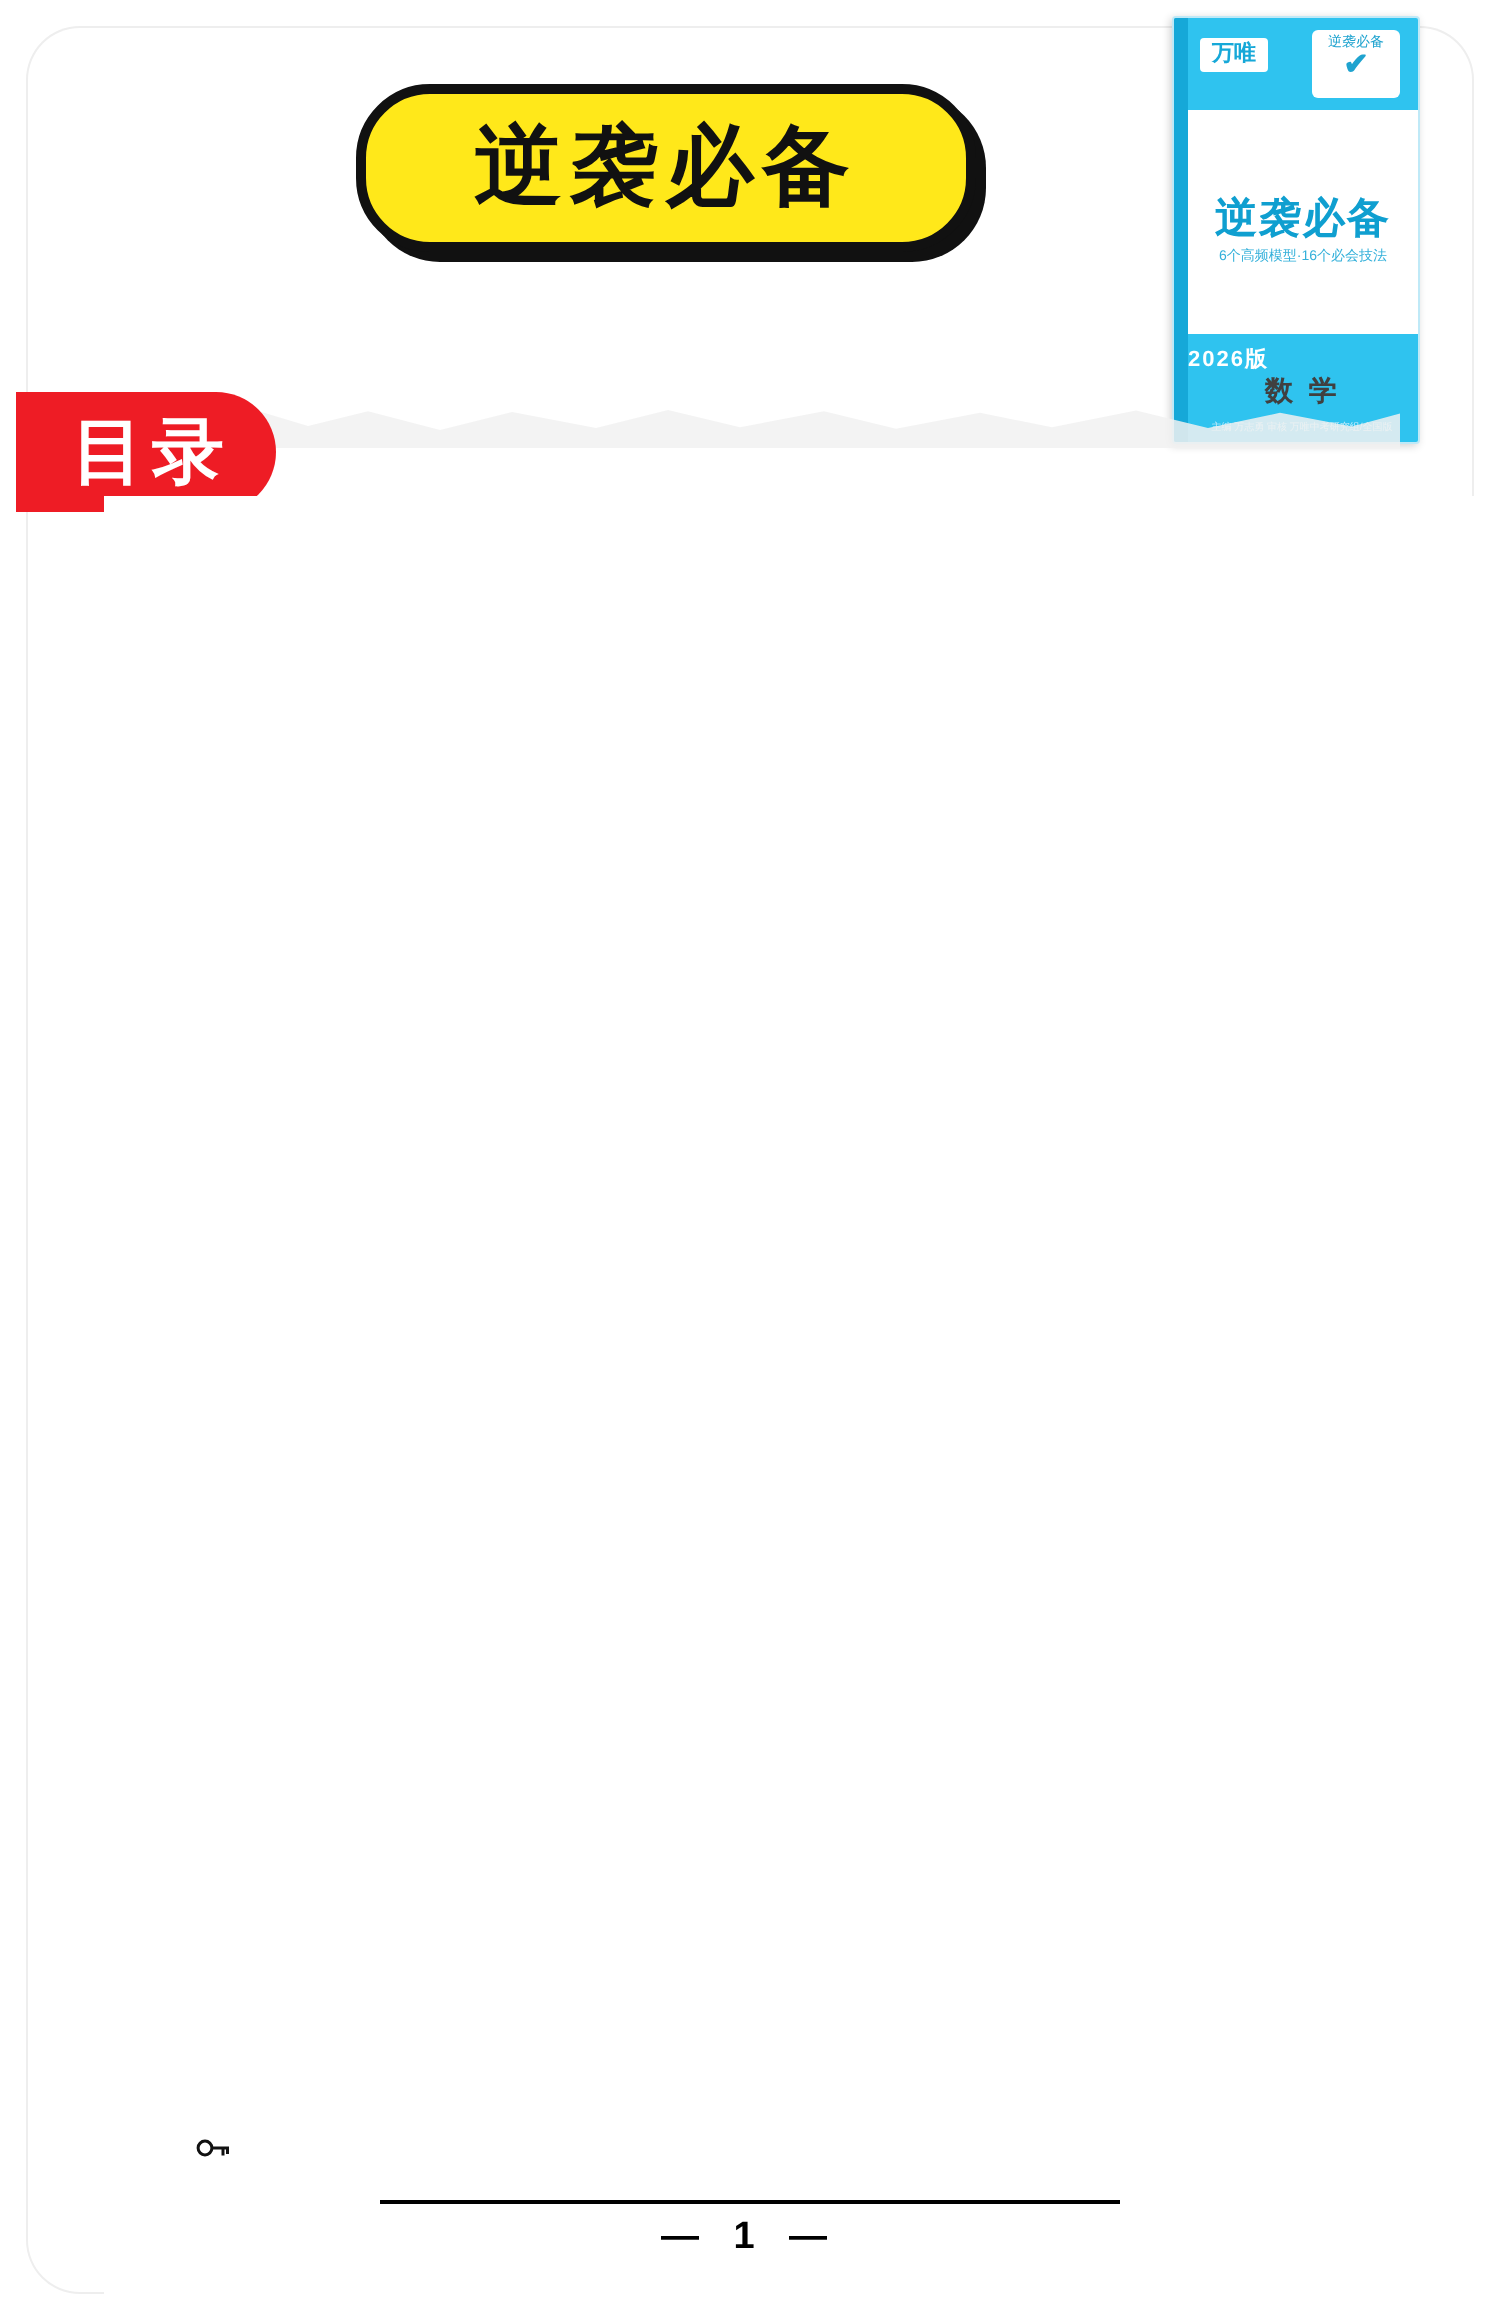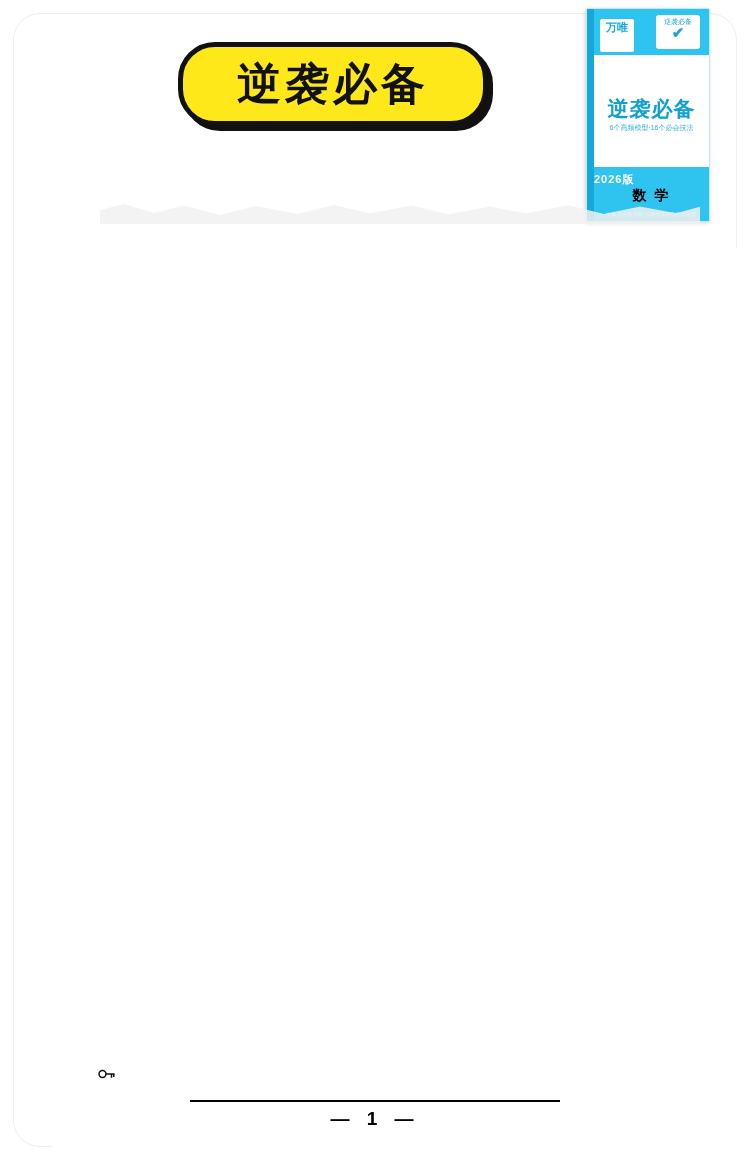--- a/index.html
+++ b/index.html
@@ -71,21 +71,21 @@
   }
   .book-spine {
     position: absolute;
     left: 0; top: 0; bottom: 0;
     width: 7px;
     background: #16a8d8;
   }
   .book-logo {
     position: absolute;
     left: 13px; top: 10px;
-    width: 34px; height: 33px;
+    width: 34px; height: 17px;
     background: #ffffff;
     border-radius: 2px;
     font-family: "Liberation Sans", sans-serif;
     font-size: 11px;
     color: #16a8d8;
     text-align: center;
     line-height: 17px;
     font-weight: bold;
   }
   .book-badge {
@@ -148,21 +148,21 @@
     font-weight: bold;
     letter-spacing: 1px;
   }
   .book-subject {
     position: absolute;
     left: 7px; top: 178px;
     right: 0;
     text-align: center;
     font-family: "Liberation Sans", sans-serif;
     font-size: 14px;
-    color: #000000;
+    color: #404040;
     font-weight: bold;
     letter-spacing: 2px;
   }
   .book-foot {
     position: absolute;
     left: 10px; right: 4px; bottom: 4px;
     text-align: center;
     font-family: "Liberation Sans", sans-serif;
     font-size: 5px;
     color: #cdeefb;
@@ -321,20 +321,23 @@
     <div class="book-white"></div>
     <div class="book-title">逆袭必备</div>
     <div class="book-sub">6个高频模型·16个必会技法</div>
     <div class="book-year">2026版</div>
     <div class="book-subject">数  学</div>
     <div class="book-foot">主编 万志勇  审核 万唯中考研究组/全国版</div>
   </div>
 
   <div class="torn-strip"></div>
 
+  <div class="toc-tag">
+    <span class="toc-tag-text">目录</span>
+  </div>
 
   <div class="toc" id="toc-root">
       <div class="section-title first">专题一    数与式</div>
       <div class="entry">
         <span class="label">考点 1</span>
         <span class="title">实数的相关概念及正负数的意义(3 年 198 考)</span>
         <span class="dots">····························································</span>
         <span class="page">1</span>
       </div>
       <div class="entry">

